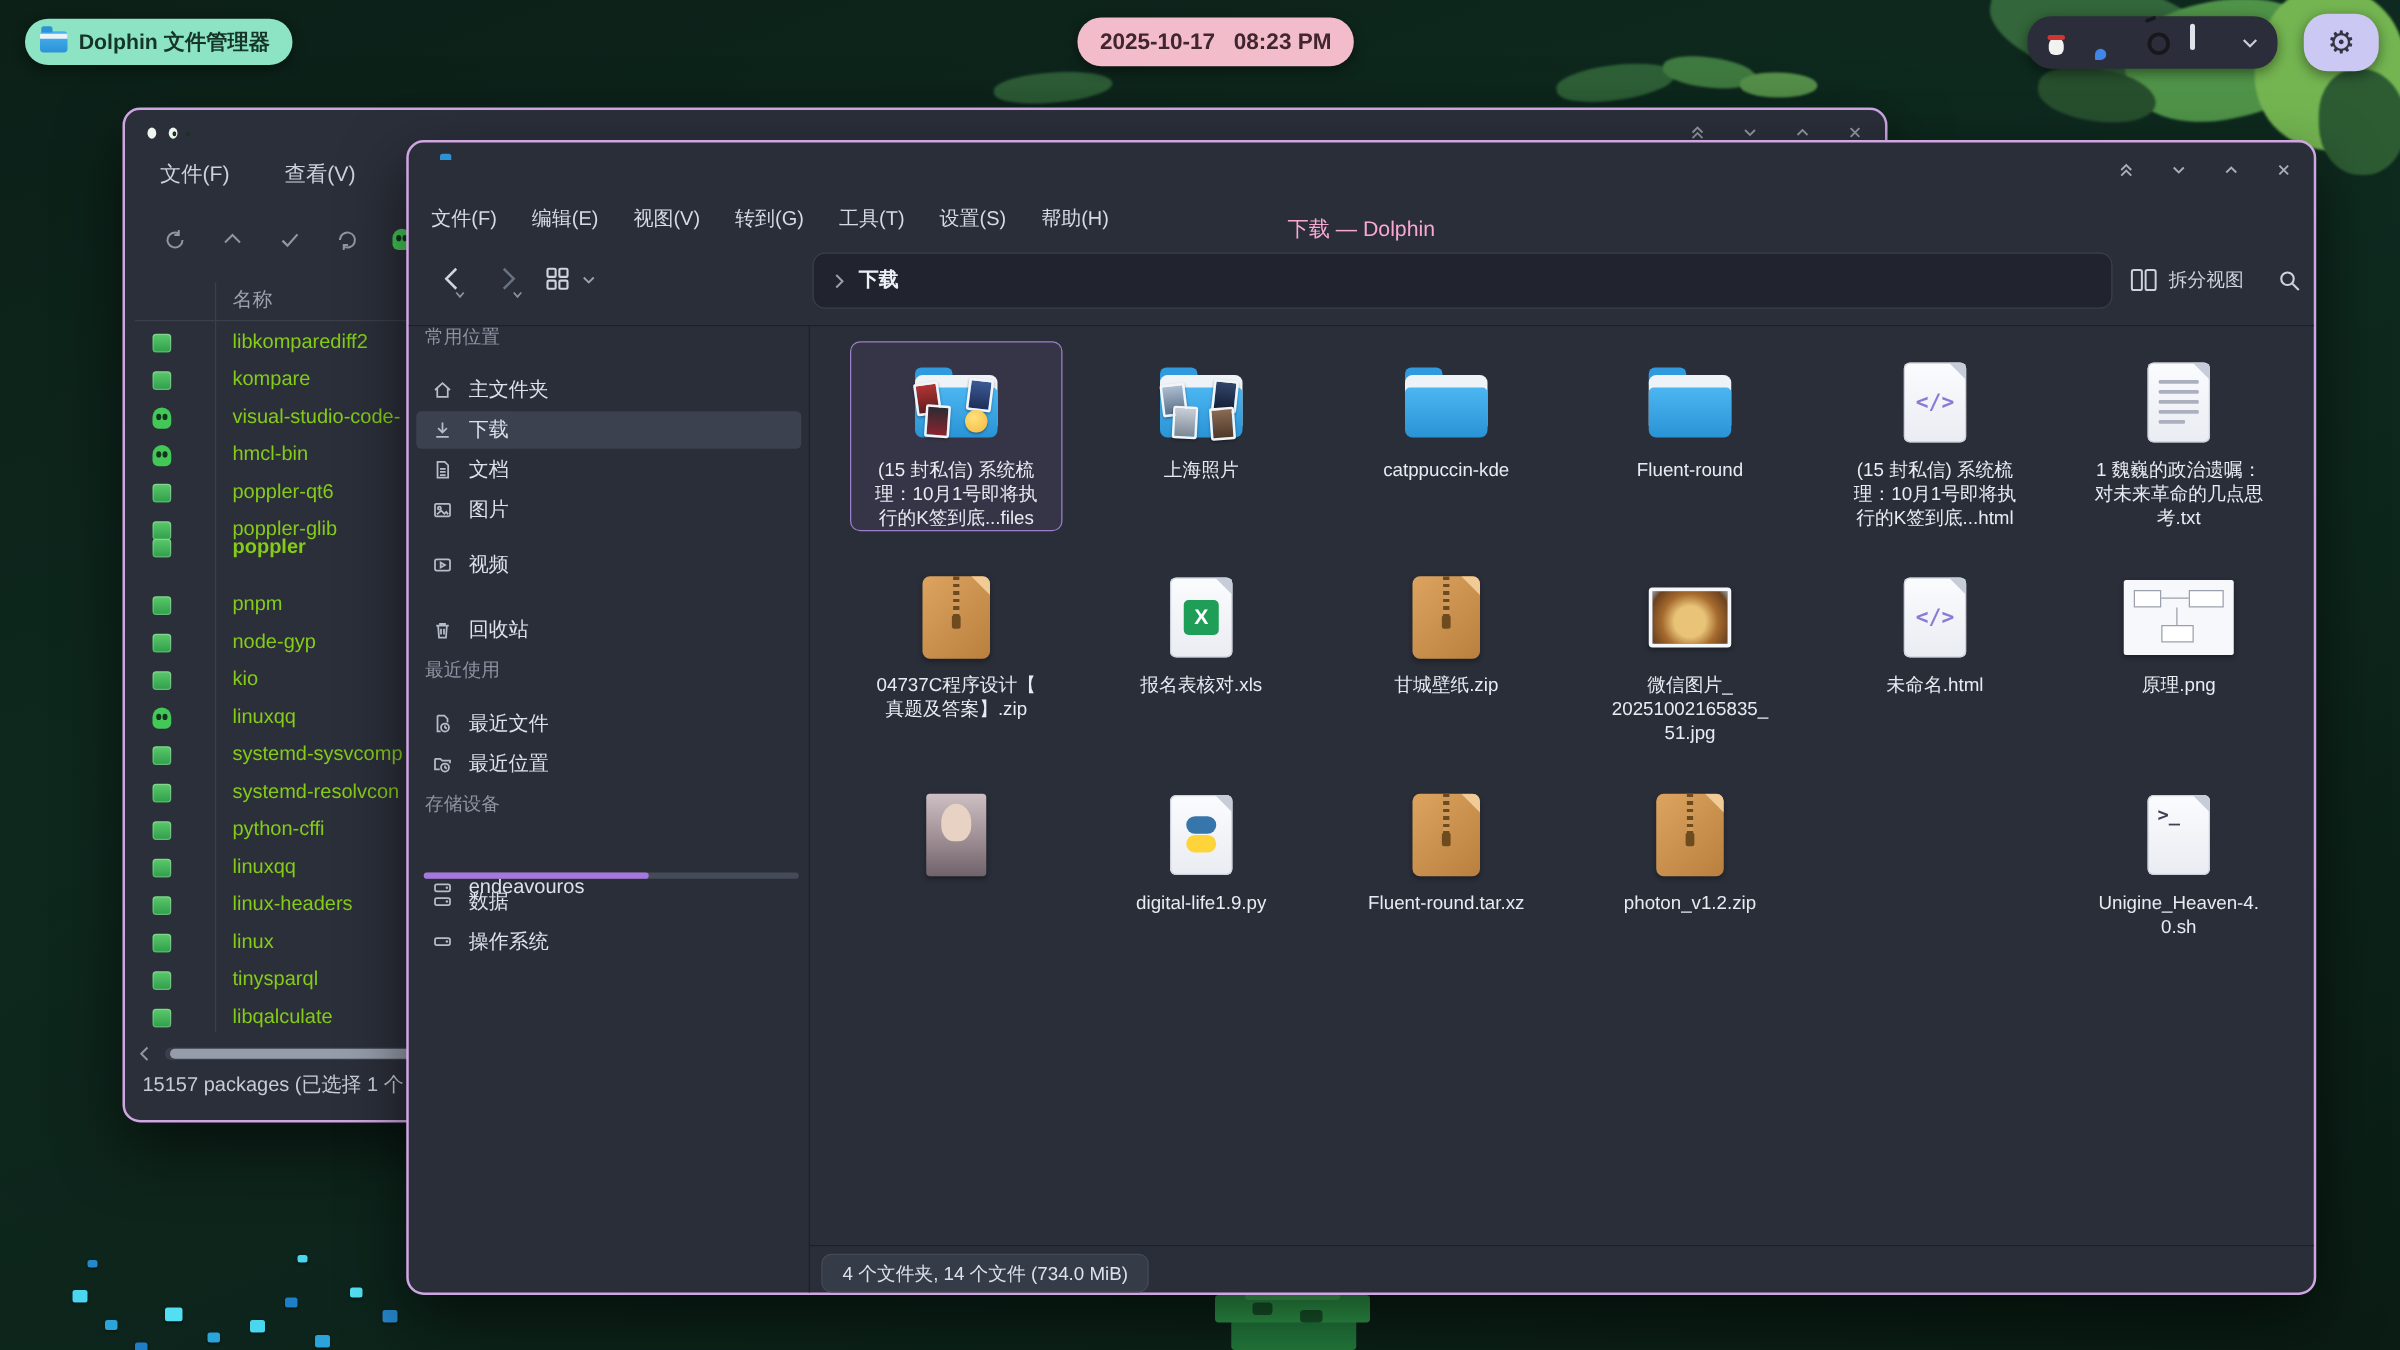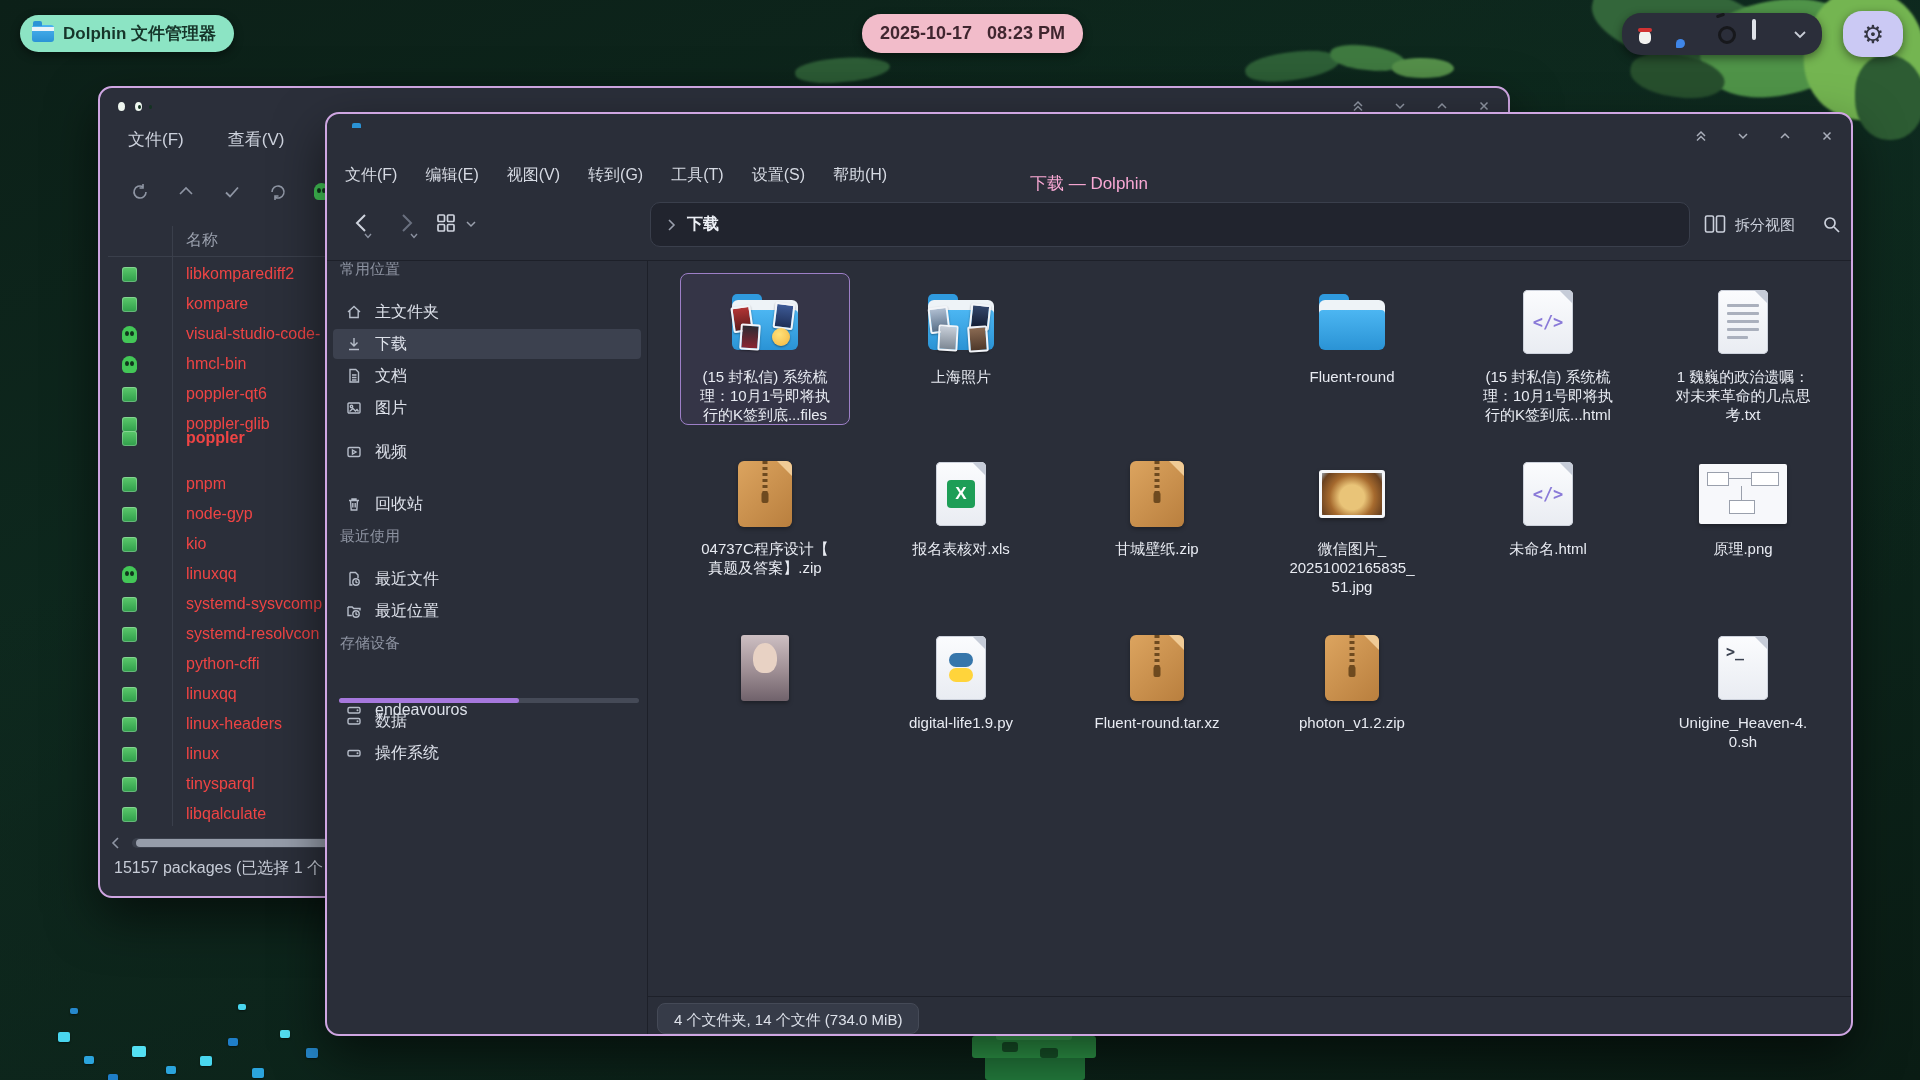--- a/index.html
+++ b/index.html
@@ -56,21 +56,21 @@
   .ghost{width:28px;height:30px;background:#3ecf6d;border-radius:13px 13px 4px 4px;position:relative;}
   .ghost::before,.ghost::after{content:"";position:absolute;top:8px;width:7px;height:9px;background:#eef6ef;border-radius:50%;}
   .ghost::before{left:5px;} .ghost::after{right:5px;}
   .ghost i{position:absolute;top:11px;left:8px;width:3px;height:4px;background:#143321;border-radius:50%;box-shadow:11px 0 0 #143321;}
   .o-menu{position:absolute;top:40px;left:28px;display:flex;gap:44px;color:#ccd1dc;font-size:17px;}
   .o-tools{position:absolute;top:94px;left:30px;display:flex;gap:26px;align-items:center;color:#8f96a4;}
   .o-header{position:absolute;top:142px;left:86px;color:#9ba1ae;font-size:16px;}
   .o-vline{position:absolute;left:72px;top:138px;height:600px;width:1px;background:#3a3f4b;}
   .o-hline{position:absolute;left:8px;top:168px;width:1390px;height:1px;background:#3a3f4b;}
   .pkg-row{position:absolute;left:0;width:330px;height:30px;}
-  .pkg-row .nm{position:absolute;left:86px;top:5px;font-size:16px;color:#ef4444;white-space:nowrap;}
+  .pkg-row .nm{position:absolute;left:86px;top:5px;font-size:16px;color:#84cc16;white-space:nowrap;}
   .pkgi{position:absolute;left:22px;top:7px;width:15px;height:15px;border-radius:3px;
     background:linear-gradient(#5cc96c,#2f9e4a);box-shadow:inset 0 0 0 1px rgba(255,255,255,.25);}
   .alieni{position:absolute;left:22px;top:6px;width:15px;height:17px;background:#43c757;border-radius:8px 8px 5px 5px;}
   .alieni::before,.alieni::after{content:"";position:absolute;top:5px;width:4px;height:5px;background:#10351c;border-radius:50%;}
   .alieni::before{left:3px;}.alieni::after{right:3px;}
   .o-scroll-arrow{position:absolute;left:10px;top:748px;color:#8f96a4;}
   .o-scroll{position:absolute;left:32px;top:750px;width:330px;height:10px;border-radius:5px;background:#3a3f4b;}
   .o-scroll i{position:absolute;left:4px;top:1px;width:250px;height:8px;border-radius:4px;background:#969daa;display:block;}
   .o-status{position:absolute;left:14px;top:770px;font-size:16px;color:#c6cbd6;}
 
@@ -544,20 +544,32 @@
       <i class="ph" style="left:3px;top:13px;transform:rotate(-7deg);background:linear-gradient(#aebdd0,#5a7089);"></i>
       <i class="ph" style="left:44px;top:10px;transform:rotate(6deg);background:linear-gradient(#32466b,#141d33);"></i>
       <i class="ph" style="left:12px;top:31px;transform:rotate(3deg);background:linear-gradient(#c7ced8,#7d8894);"></i>
       <i class="ph" style="left:42px;top:32px;transform:rotate(-4deg);background:linear-gradient(#8a6a52,#4e382a);"></i>
           </div>
         </div>
                     <div class="flabel">
           <div>上海照片</div>
         </div>
       </div>
+      <div class="file-item" style="left: 424px; top: 12px;">
+        <div class="icon-wrap">
+          <div class="folder">
+            <i class="tab"></i>
+            <i class="band"></i>
+            <i class="front"></i>
+          </div>
+        </div>
+                    <div class="flabel">
+          <div>catppuccin-kde</div>
+        </div>
+      </div>
       <div class="file-item" style="left: 619px; top: 12px;">
         <div class="icon-wrap">
           <div class="folder">
             <i class="tab"></i>
             <i class="band"></i>
             <i class="front"></i>
           </div>
         </div>
                     <div class="flabel">
           <div>Fluent-round</div>

